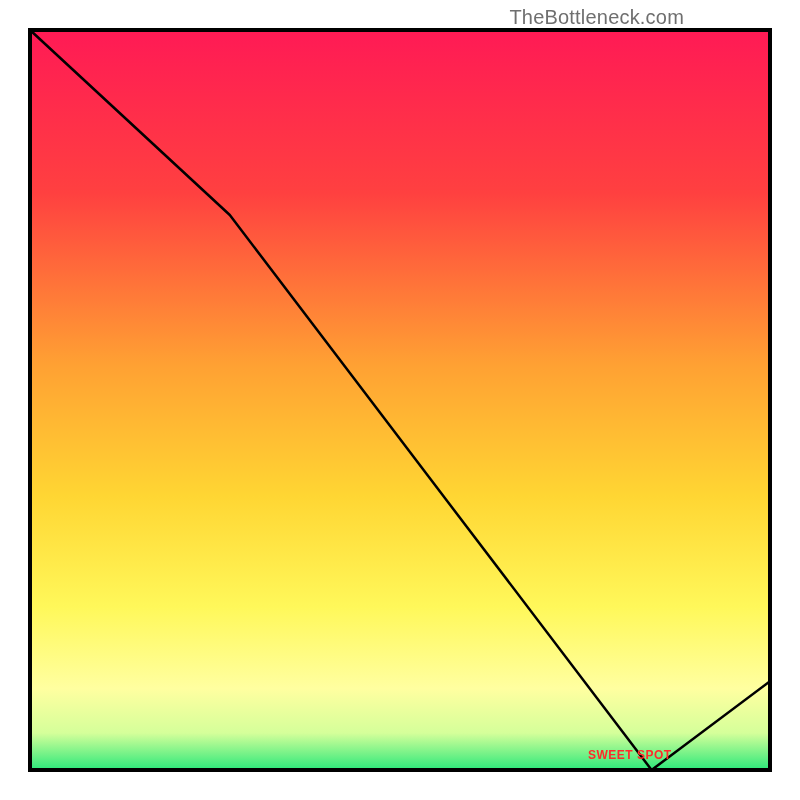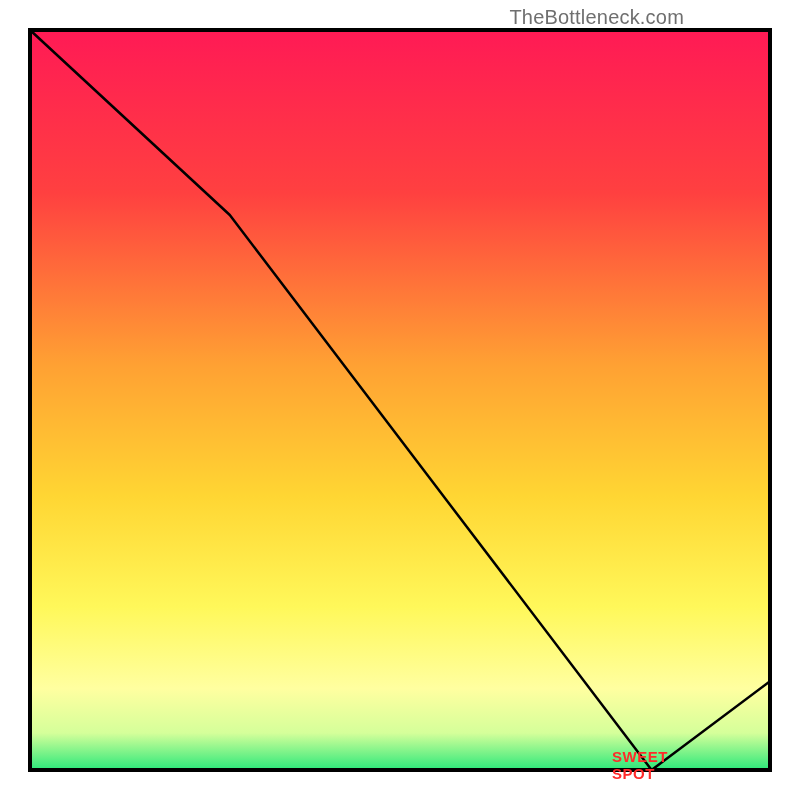--- a/index.html
+++ b/index.html
@@ -20,23 +20,23 @@
     top: 6px;
     right: 14px;
     font-size: 20px;
     color: #6f6f6f;
     font-weight: normal;
     letter-spacing: 0.2px;
   }
   .sweet-spot-label {
     position: absolute;
     
-    left: 612px;
+    left: 588px;
     top: 748px;
-    font-size: 15px;
+    font-size: 12px;
     font-weight: bold;
     color: #ff2a2a;
     letter-spacing: 0.5px;
     text-transform: uppercase;
   }
   svg.plot {
     position: absolute;
     left: 0;
     top: 0;
     width: 800px;

